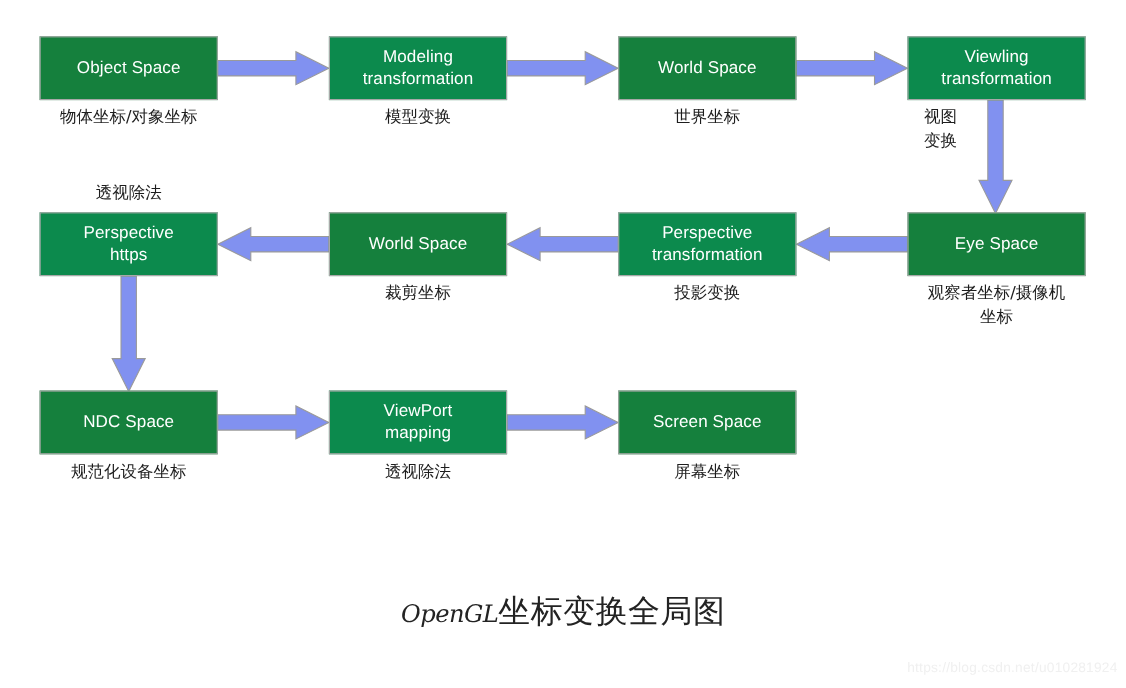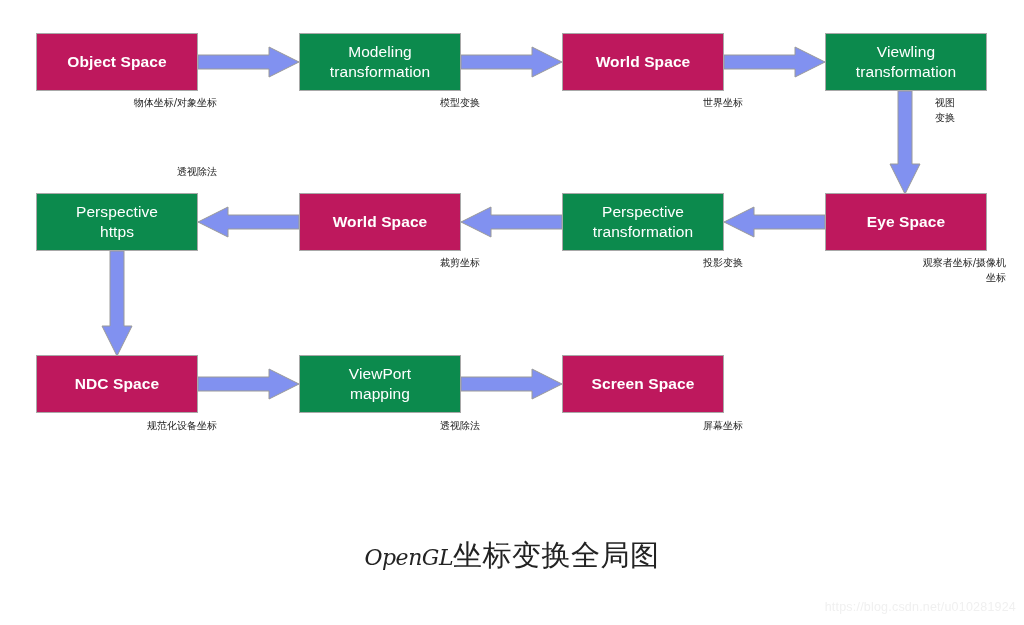--- a/index.html
+++ b/index.html
@@ -29,30 +29,30 @@
     align-items: center;
     justify-content: center;
     text-align: center;
     color: #ffffff;
     font-size: 15.5px;
     line-height: 1.28;
     letter-spacing: 0.1px;
     border: 1px solid #a8a8a8;
     z-index: 3;
   }
-  .node.orange { background: #be185d; font-weight: bold; }
+  .node.orange { background: #15803d; }
   .node.green  { background: #0C8A4D; }
   .node span { display: block; pointer-events: none; }
 
   
   .cap {
     position: absolute;
     width: 200px;
-    text-align: right;
-    font-size: 10px;
+    text-align: center;
+    font-size: 15px;
     line-height: 1.45;
     color: #1d1d1d;
     font-family: "DejaVu Sans", "Liberation Sans", sans-serif;
     z-index: 2;
   }
 
   
   .arrow {
     position: absolute;
     z-index: 1;

